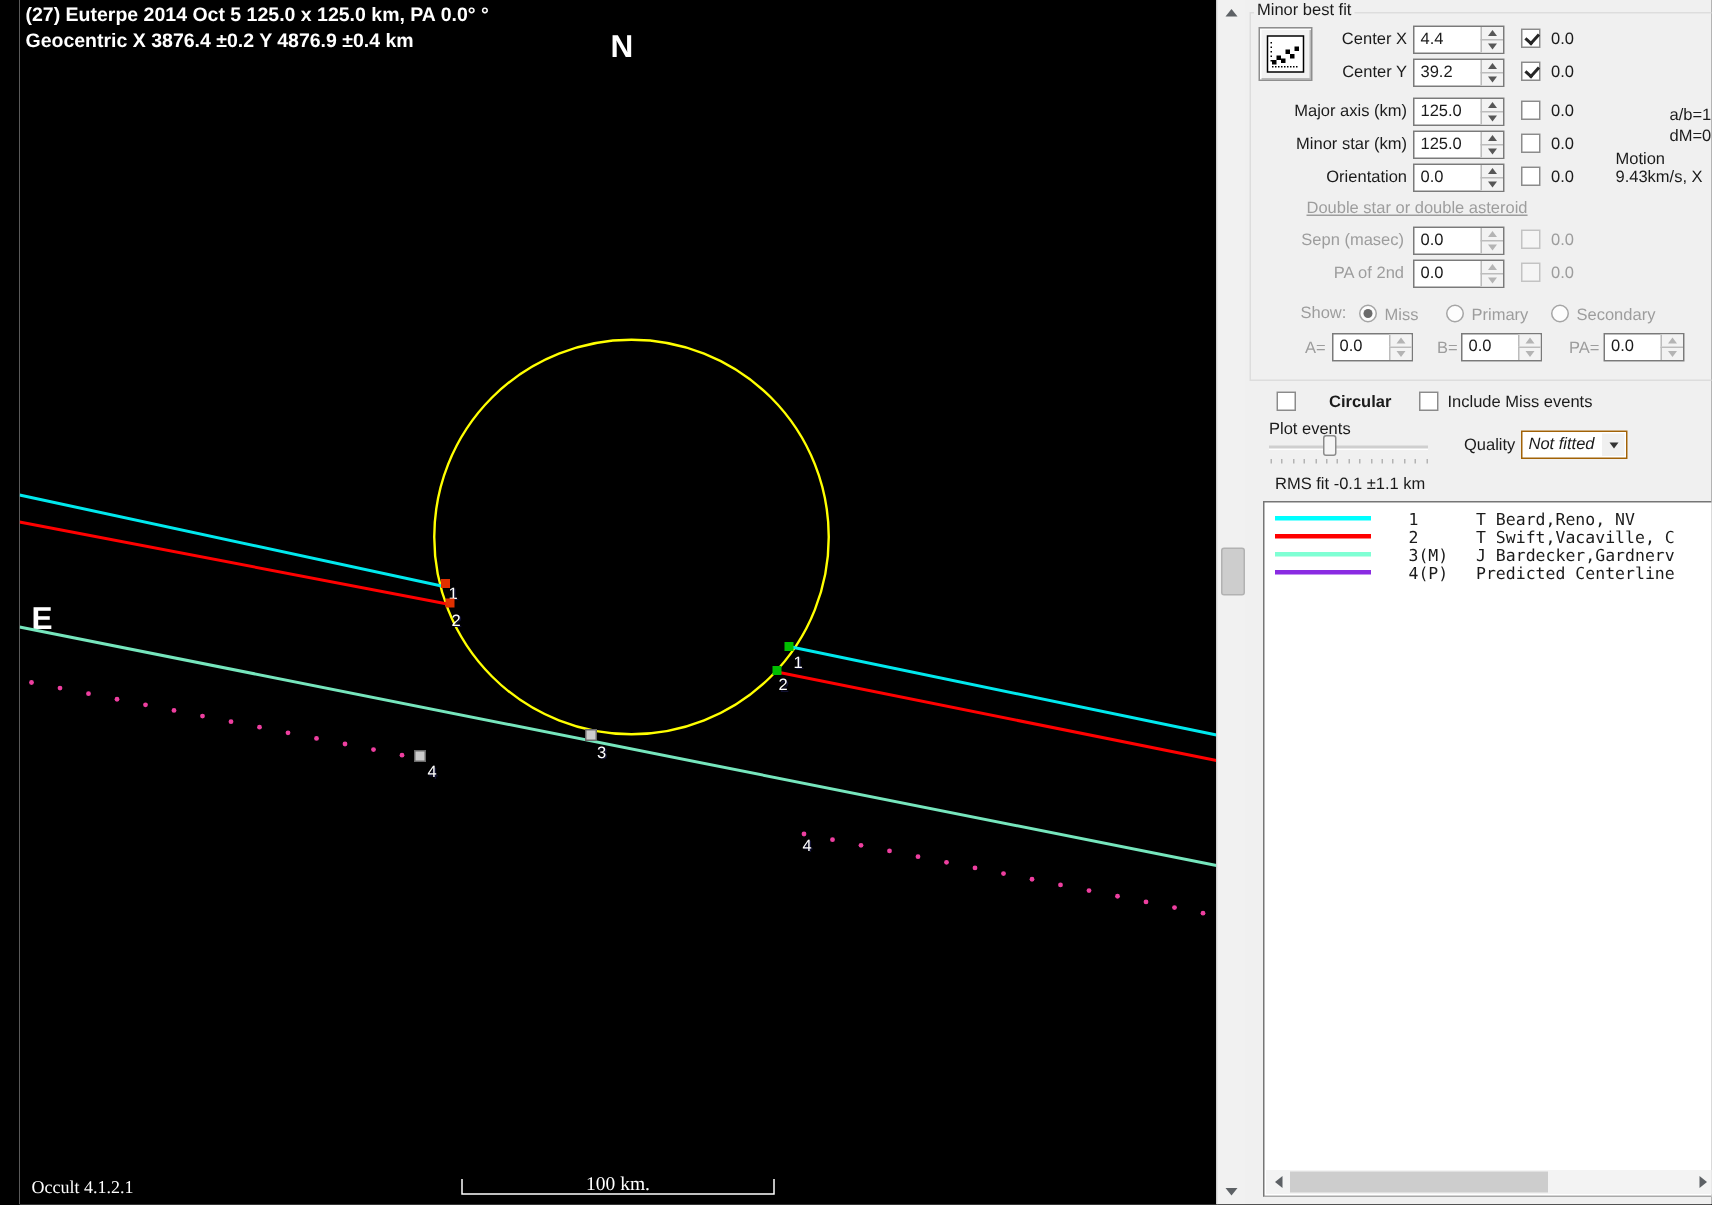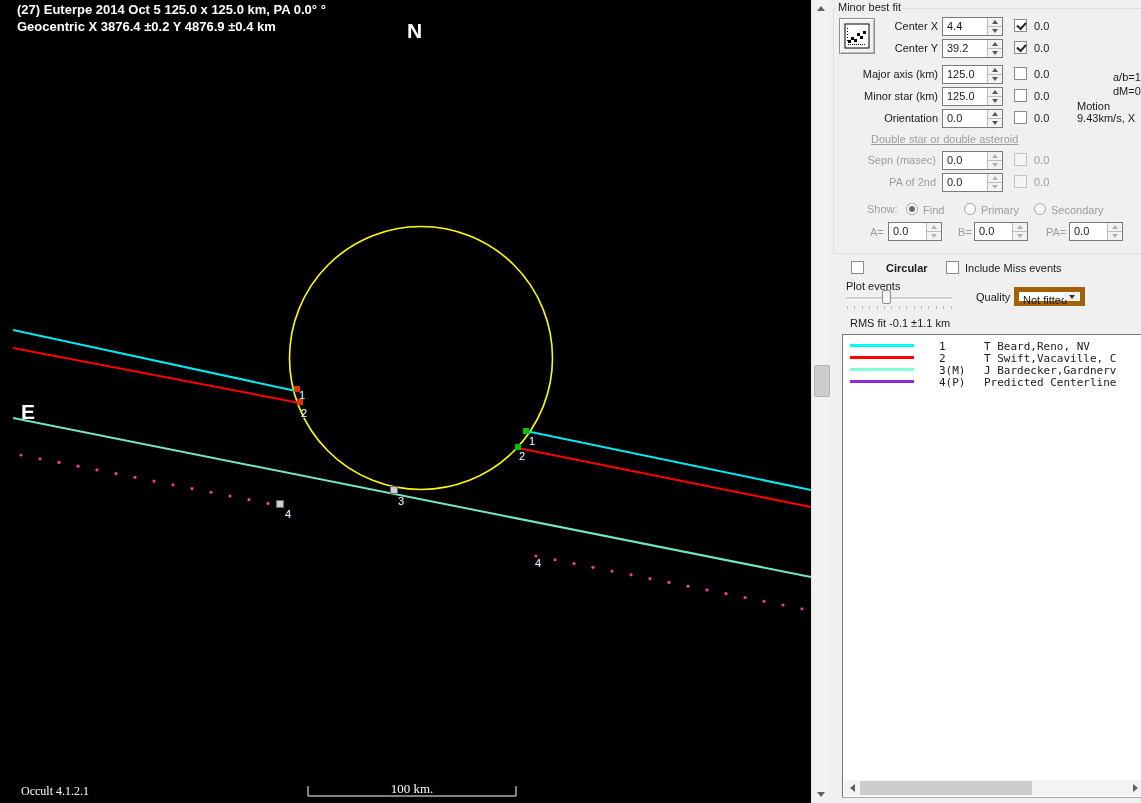--- a/index.html
+++ b/index.html
@@ -41,21 +41,21 @@
   .spin.gray .t-dn{border-top-color:#b4b4b4;}
   .cb{position:absolute;width:13px;height:13px;background:#fff;border:1px solid #8b8b8b;box-sizing:border-box;}
   .cb.checked::after{content:'';position:absolute;left:2px;top:2px;width:7px;height:4px;
        border-left:2px solid #262626;border-bottom:2px solid #262626;transform:rotate(-48deg);}
   .cb.off{border-color:#c3c3c3;background:#f5f5f5;}
   .radio{position:absolute;width:12px;height:12px;border:1px solid #a5a5a5;border-radius:50%;background:#fdfdfd;box-sizing:border-box;}
   .radio.sel::after{content:'';position:absolute;left:2px;top:2px;width:6px;height:6px;border-radius:50%;background:#6b6b6b;}
   .slider-track{position:absolute;height:2px;background:#cfcfcf;border-bottom:1px solid #fff;}
   .slider-thumb{position:absolute;width:9px;height:14px;background:#f5f5f5;border:1px solid #8b8b8b;border-radius:2px;box-sizing:border-box;}
   .tick{position:absolute;width:1px;height:3px;background:#b3b3b3;}
-  .combo{position:absolute;background:#fff;border:5px solid #a16207;box-sizing:border-box;}
+  .combo{position:absolute;background:#fff;border:1px solid #a16207;box-sizing:border-box;font-style:italic;}
   .combo .val{position:absolute;left:4px;top:2px;}
   .combo .dd{position:absolute;right:1px;top:1px;bottom:1px;width:15px;background:#f0f0f0;display:flex;align-items:center;justify-content:center;}
   .combo .dd b{width:0;height:0;border-left:3px solid transparent;border-right:3px solid transparent;border-top:4px solid #333;}
   .listbox{position:absolute;background:#fff;border:1px solid #a9a9a9;border-top-color:#767676;border-left-color:#767676;box-sizing:border-box;}
   .lg-row{position:absolute;left:0;width:100%;height:12px;}
   .lg-swatch{position:absolute;left:7px;top:4px;width:64px;height:3px;}
   .mono{font-family:"DejaVu Sans Mono",monospace;font-size:11px;white-space:pre;}
   .lg-num{position:absolute;left:96px;top:0;}
   .lg-name{position:absolute;left:141px;top:0;}
   .hscroll{position:absolute;left:1px;right:1px;bottom:1px;height:16px;background:#f3f3f3;}
@@ -279,21 +279,21 @@
           <i>
             <u class="t-dn"></u>
           </i>
         </span>
     </div>
     <span class="cb off" style="left:184px;top:175px;"></span>
     <div class="lbl dis" style="left:204px;top:176px;">0.0</div>
 
     <div class="lbl dis" style="left:37px;top:203px;">Show:</div>
     <span class="radio sel" style="left:76px;top:203px;"></span>
-    <div class="lbl dis" style="left:93px;top:204px;">Find</div>
+    <div class="lbl dis" style="left:93px;top:204px;">Miss</div>
     <span class="radio" style="left:134px;top:203px;"></span>
     <div class="lbl dis" style="left:151px;top:204px;">Primary</div>
     <span class="radio" style="left:204px;top:203px;"></span>
     <div class="lbl dis" style="left:221px;top:204px;">Secondary</div>
 
     <div class="lbl dis" style="left:40px;top:226px;">A=</div>
     <div class="tb" style="left:58px;top:222px;width:54px;">
       <span class="val">0.0</span>
       <span class="spin gray">
           <i>

